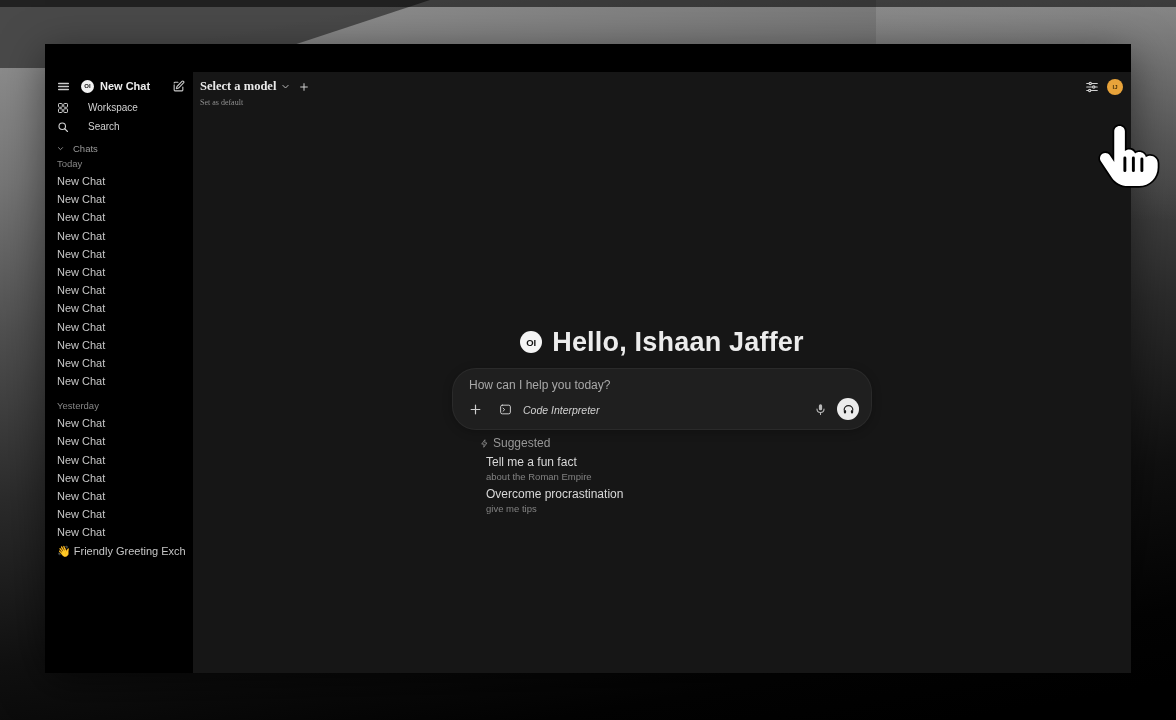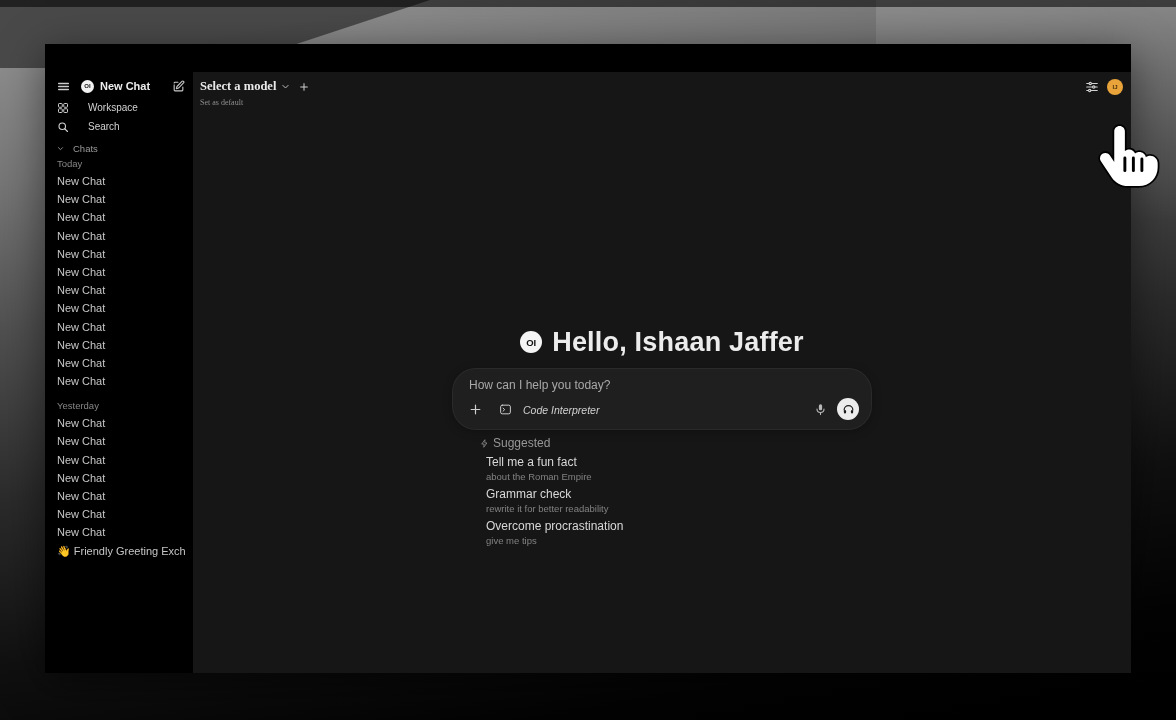--- a/index.html
+++ b/index.html
@@ -256,24 +256,20 @@
                 </svg>
             </span>
             <span class="sg-label">Suggested</span>
           </div>
 
           <div class="prompt">
             <div class="prompt-title">Tell me a fun fact</div>
             <div class="prompt-sub">about the Roman Empire</div>
           </div>
           <div class="prompt">
-            <div class="prompt-title">Grammar check</div>
-            <div class="prompt-sub">rewrite it for better readability</div>
-          </div>
-          <div class="prompt">
             <div class="prompt-title">Overcome procrastination</div>
             <div class="prompt-sub">give me tips</div>
           </div>
         </div>
       </div>
 
     </div>
   </div>
 </div>
 

